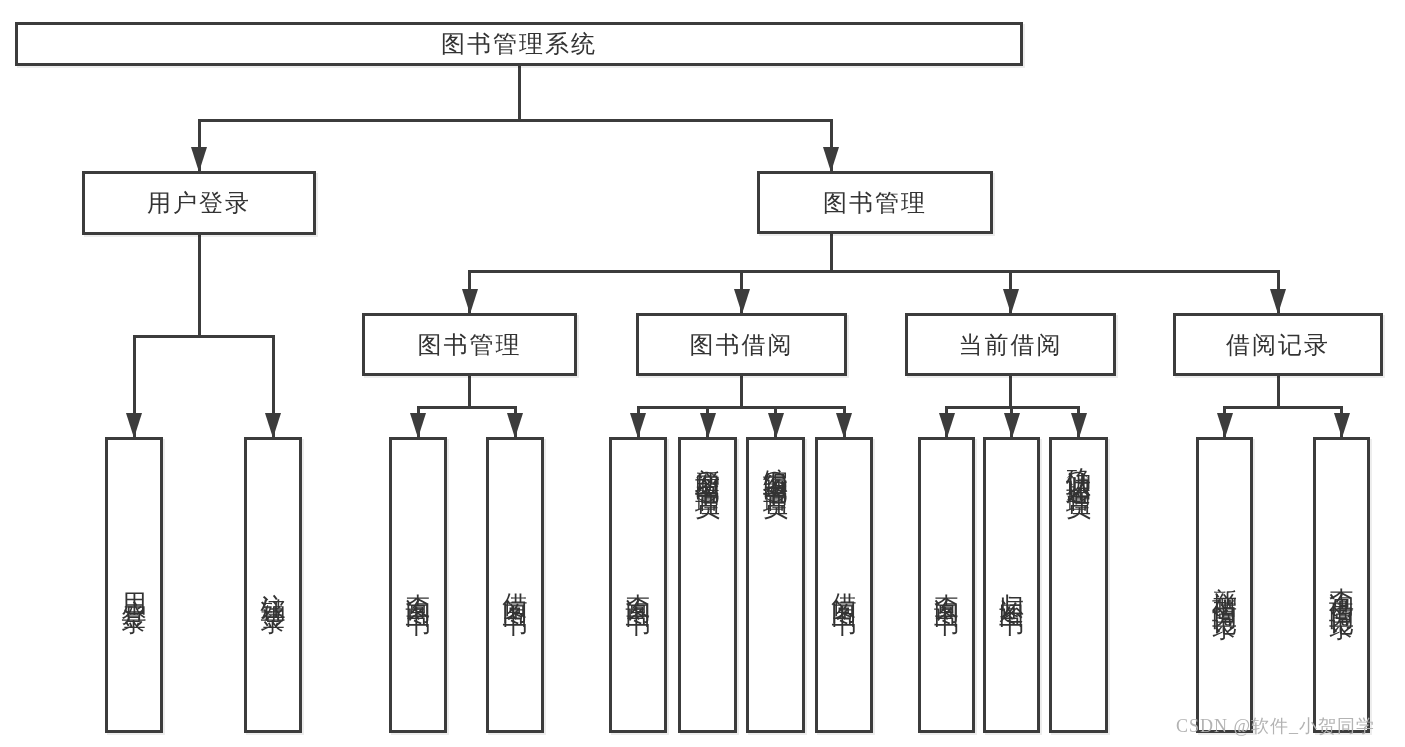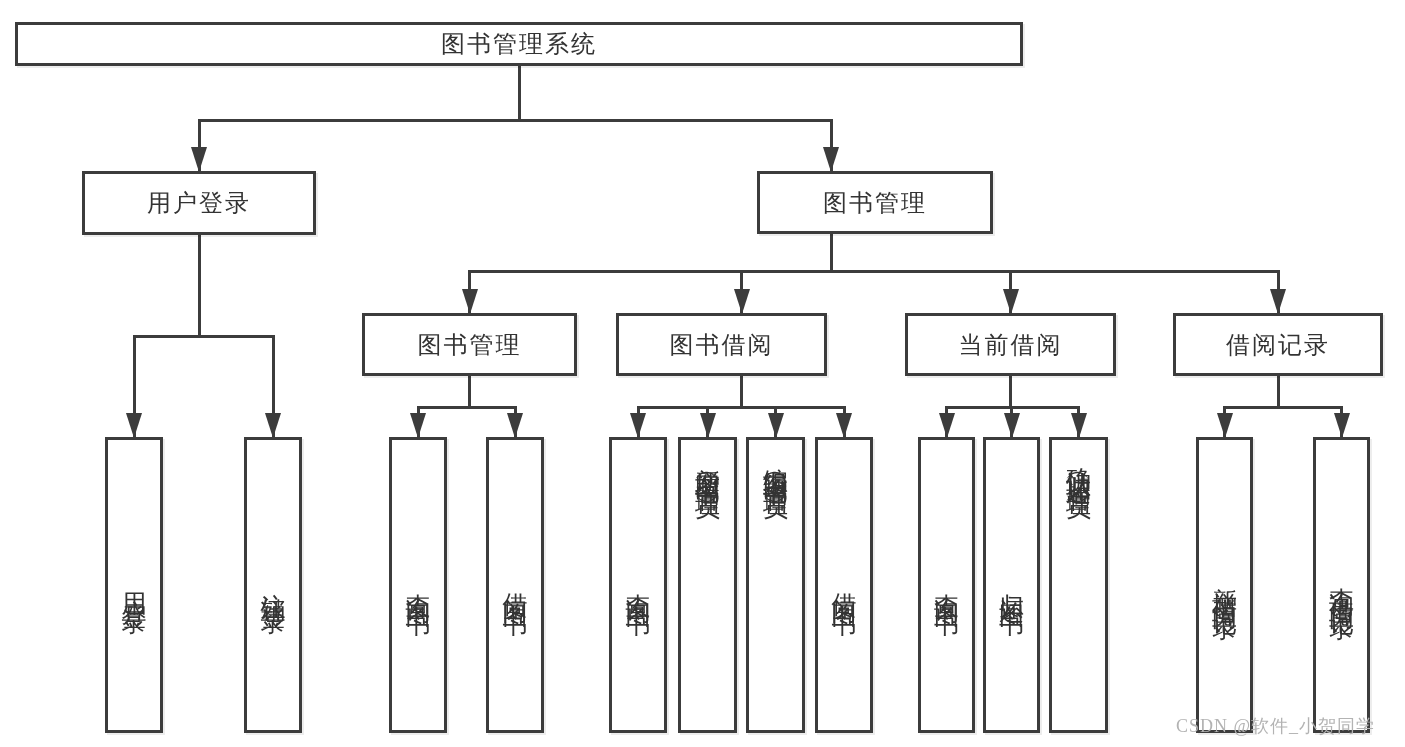--- a/index.html
+++ b/index.html
@@ -82,21 +82,21 @@
       </div>
       <div class="node h" style="left: 82px; top: 171px; width: 234px; height: 64px;">
         <span class="label">用户登录</span>
       </div>
       <div class="node h" style="left: 713px; top: 171px; width: 236px; height: 63px; margin-left: 44px;">
         <span class="label">图书管理</span>
       </div>
       <div class="node h" style="left: 362px; top: 313px; width: 215px; height: 63px;">
         <span class="label">图书管理</span>
       </div>
-      <div class="node h" style="left: 616px; top: 313px; width: 211px; height: 63px;">
+      <div class="node h" style="left: 636px; top: 313px; width: 211px; height: 63px;">
         <span class="label">图书借阅</span>
       </div>
       <div class="node h" style="left: 905px; top: 313px; width: 211px; height: 63px; align-items: center;">
         <span class="label">当前借阅</span>
       </div>
       <div class="node h" style="left: 1173px; top: 313px; width: 210px; height: 63px;">
         <span class="label">借阅记录</span>
       </div>
       <div class="node v" style="left: 105px; top: 437px; width: 58px; height: 296px;">
         <span class="label">用户登录</span>

